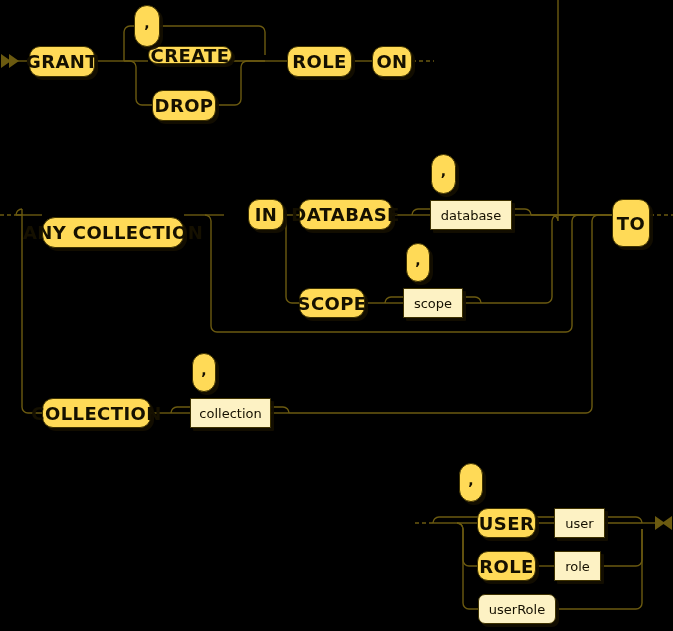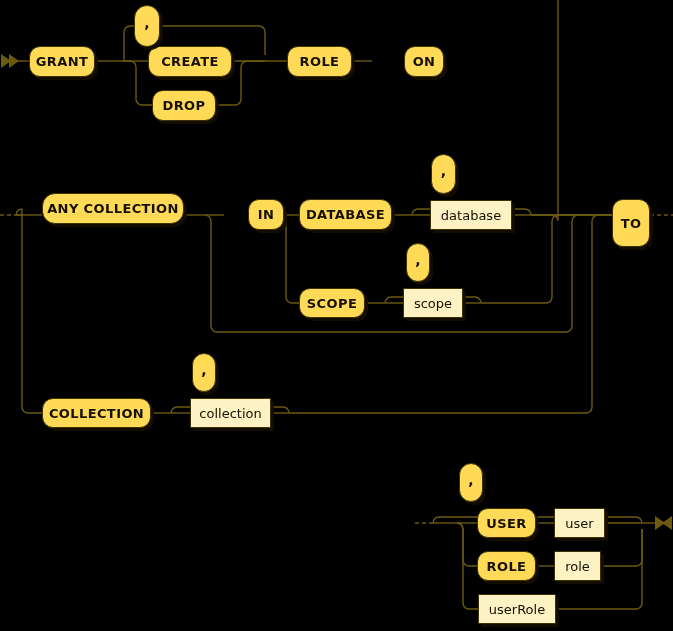--- a/index.html
+++ b/index.html
@@ -21,21 +21,21 @@
     white-space:nowrap;
     z-index:5;
   }
   
   .term{
     background:#FFDA57;
     border:1.6px solid #3E3200;
     border-radius:11px;
     box-shadow:3px 3px 0 rgba(20,14,0,0.92);
     font-weight:bold;
-    font-size:13px;
+    font-size:18px;
     letter-spacing:0.4px;
   }
   
   .nonterm{
     background:#FDF2C4;
     border:1.6px solid #3E3200;
     border-radius:1px;
     box-shadow:3px 3px 0 rgba(20,14,0,0.92);
     font-weight:normal;
     font-size:13px;
@@ -155,39 +155,39 @@
     </g>
 
     <g fill="#6B5A10" stroke="none">
       <polygon points="655,516 665,523 655,530"></polygon>
       <polygon points="672,516 662,523 672,530"></polygon>
     </g>
   </svg>
 
   <div class="node term" style="left:29px;top:46px;width:66px;height:31px;">GRANT</div>
   <div class="node comma" style="left:134px;top:5px;width:26px;height:42px;">,</div>
-  <div class="node term" style="left:148px;top:46px;width:84px;height:31px;">CREATE</div>
+  <div class="node term" style="left:148px;top:46px;width:84px;height:18px;">CREATE</div>
   <div class="node term" style="left:152px;top:90px;width:64px;height:31px;">DROP</div>
   <div class="node term" style="left:287px;top:46px;width:65px;height:31px;">ROLE</div>
-  <div class="node term" style="left:372px;top:46px;width:40px;height:31px;margin-left:32px;">ON</div>
+  <div class="node term" style="left:372px;top:46px;width:40px;height:31px;">ON</div>
 
-  <div class="node term" style="left:42px;top:193px;width:142px;height:31px;border-radius:13px;">ANY COLLECTION</div>
+  <div class="node term" style="left:42px;top:217px;width:142px;height:31px;border-radius:13px;">ANY COLLECTION</div>
   <div class="node term" style="left:224px;top:199px;width:36px;height:31px;margin-left:24px;">IN</div>
   <div class="node term" style="left:299px;top:199px;width:93px;height:31px;">DATABASE</div>
   <div class="node comma" style="left:431px;top:154px;width:25px;height:40px;">,</div>
   <div class="node nonterm" style="left:430px;top:200px;width:82px;height:30px;">database</div>
   <div class="node term" style="left:299px;top:288px;width:66px;height:30px;">SCOPE</div>
   <div class="node comma" style="left:406px;top:243px;width:24px;height:39px;">,</div>
   <div class="node nonterm" style="left:403px;top:288px;width:60px;height:30px;">scope</div>
   <div class="node term" style="left:612px;top:199px;width:38px;height:48px;">TO</div>
 
   <div class="node term" style="left:42px;top:398px;width:109px;height:30px;">COLLECTION</div>
   <div class="node comma" style="left:192px;top:353px;width:24px;height:39px;">,</div>
   <div class="node nonterm" style="left:190px;top:398px;width:81px;height:30px;">collection</div>
 
   <div class="node comma" style="left:459px;top:463px;width:24px;height:39px;">,</div>
   <div class="node term" style="left:477px;top:508px;width:59px;height:30px;">USER</div>
   <div class="node nonterm" style="left:554px;top:508px;width:51px;height:30px;">user</div>
   <div class="node term" style="left:477px;top:551px;width:59px;height:30px;">ROLE</div>
   <div class="node nonterm" style="left:554px;top:551px;width:47px;height:30px;">role</div>
-  <div class="node nonterm" style="left:478px;top:594px;width:78px;height:30px;">userRole</div>
+  <div class="node nonterm" style="left:478px;top:594px;width:78px;height:30px;border-radius:7px;">userRole</div>
 
 </div>
 
 </body></html>

